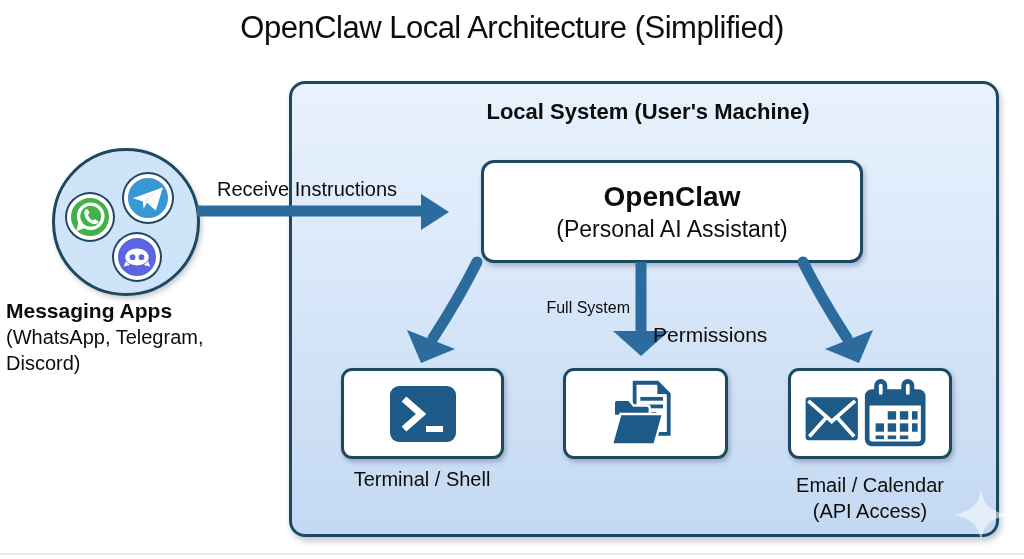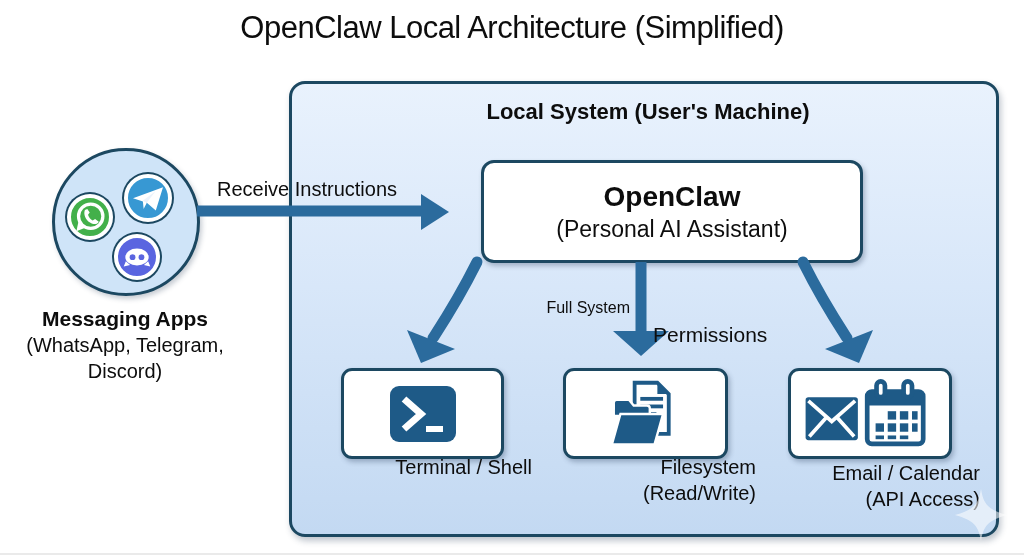--- a/index.html
+++ b/index.html
@@ -41,39 +41,39 @@
   .messaging-circle{position:absolute;left:52px;top:148px;width:148px;height:148px;
     border:3px solid var(--c-border);border-radius:50%;background:#cfe4f8;
     box-shadow:2px 3px 5px rgba(30,50,80,.25);}
   .app-circle{position:absolute;border-radius:50%;border:4px solid #fff;
     box-shadow:0 0 0 2px var(--c-border);display:flex;align-items:center;justify-content:center;
     transform:translate(-50%,-50%);}
   .app-whatsapp{left:35px;top:66px;width:46px;height:46px;background:var(--c-whatsapp);}
   .app-telegram{left:93px;top:47px;width:48px;height:48px;background:var(--c-telegram);}
   .app-discord{left:82px;top:106px;width:46px;height:46px;background:var(--c-discord);}
 
-  .messaging-label{position:absolute;left:6px;top:306px;width:238px;text-align:center;line-height:26px;}
+  .messaging-label{position:absolute;left:6px;top:298px;width:238px;line-height:26px;}
   .messaging-label .b{font-size:21px;font-weight:700;}
   .messaging-label .s{font-size:20px;}
 
   
   .lbl{position:absolute;font-size:20px;}
   .receive-label{left:207px;top:178px;width:200px;text-align:center;}
   .fullsystem-label{left:498px;top:299px;width:132px;text-align:right;font-size:16px;}
   .permissions-label{left:653px;top:299px;width:140px;text-align:left;font-size:21px;margin-top:24px;}
 
   
   .component-box{position:absolute;background:#fff;border:3px solid var(--c-border);
     border-radius:11px;box-shadow:2px 3px 5px rgba(30,50,80,.3);
     display:flex;align-items:center;justify-content:center;}
   .box-terminal{left:341px;top:368px;width:163px;height:91px;}
   .box-filesystem{left:563px;top:368px;width:165px;height:91px;}
   .box-email{left:788px;top:368px;width:164px;height:91px;}
 
-  .component-label{position:absolute;width:220px;text-align:right;font-size:20px;line-height:26px;top:454px;}
+  .component-label{position:absolute;width:220px;text-align:center;font-size:20px;line-height:26px;top:466px;}
   .label-terminal{left:312px;}
   .label-filesystem{left:536px;}
   .label-email{left:760px;margin-top:6px;}
 
   .arrow-layer{position:absolute;left:0;top:0;width:1024px;height:559px;pointer-events:none;}
   .arrow-stroke{stroke:var(--c-arrow);fill:none;}
   .arrow-fill{fill:var(--c-arrow);}
   .icon-fill{fill:var(--c-icon);}
 
   .sparkle{position:absolute;left:952px;top:486px;opacity:.55;}
@@ -163,24 +163,20 @@
       <path d="M50 3 l12 12 h-12 z" class="icon-fill"></path>
       <rect x="32" y="18" width="24" height="4" class="icon-fill"></rect>
       <rect x="32" y="26" width="24" height="4" class="icon-fill"></rect>
       <rect x="32" y="34" width="17" height="4" class="icon-fill"></rect>
 
       <path d="M4 38 v-14 a3 3 0 0 1 3 -3 h13 l5 6 h14 a3 3 0 0 1 3 3 v8 z" class="icon-fill" stroke="#fff" stroke-width="2.5"></path>
 
       <path d="M2 68 L11 36 h45 L47 68 z" class="icon-fill" stroke="#fff" stroke-width="2.5"></path>
     </svg>
   </div>
-  <div class="component-label label-filesystem">
-    <div>Filesystem</div>
-    <div>(Read/Write)</div>
-  </div>
 
   <div class="component-box box-email">
     <svg width="140" height="72" viewBox="0 0 150 76">
 
       <rect x="6" y="20" width="56" height="46" rx="3" class="icon-fill"></rect>
       <path d="M9 24 L34 46 L59 24" stroke="#fff" stroke-width="4" fill="none"></path>
       <path d="M10 62 L28 42 M58 62 L40 42" stroke="#fff" stroke-width="4" fill="none"></path>
 
       <g transform="translate(70,0)">
         <rect x="2" y="14" width="60" height="56" rx="5" fill="#fff" stroke="var(--c-icon)" stroke-width="5"></rect>

